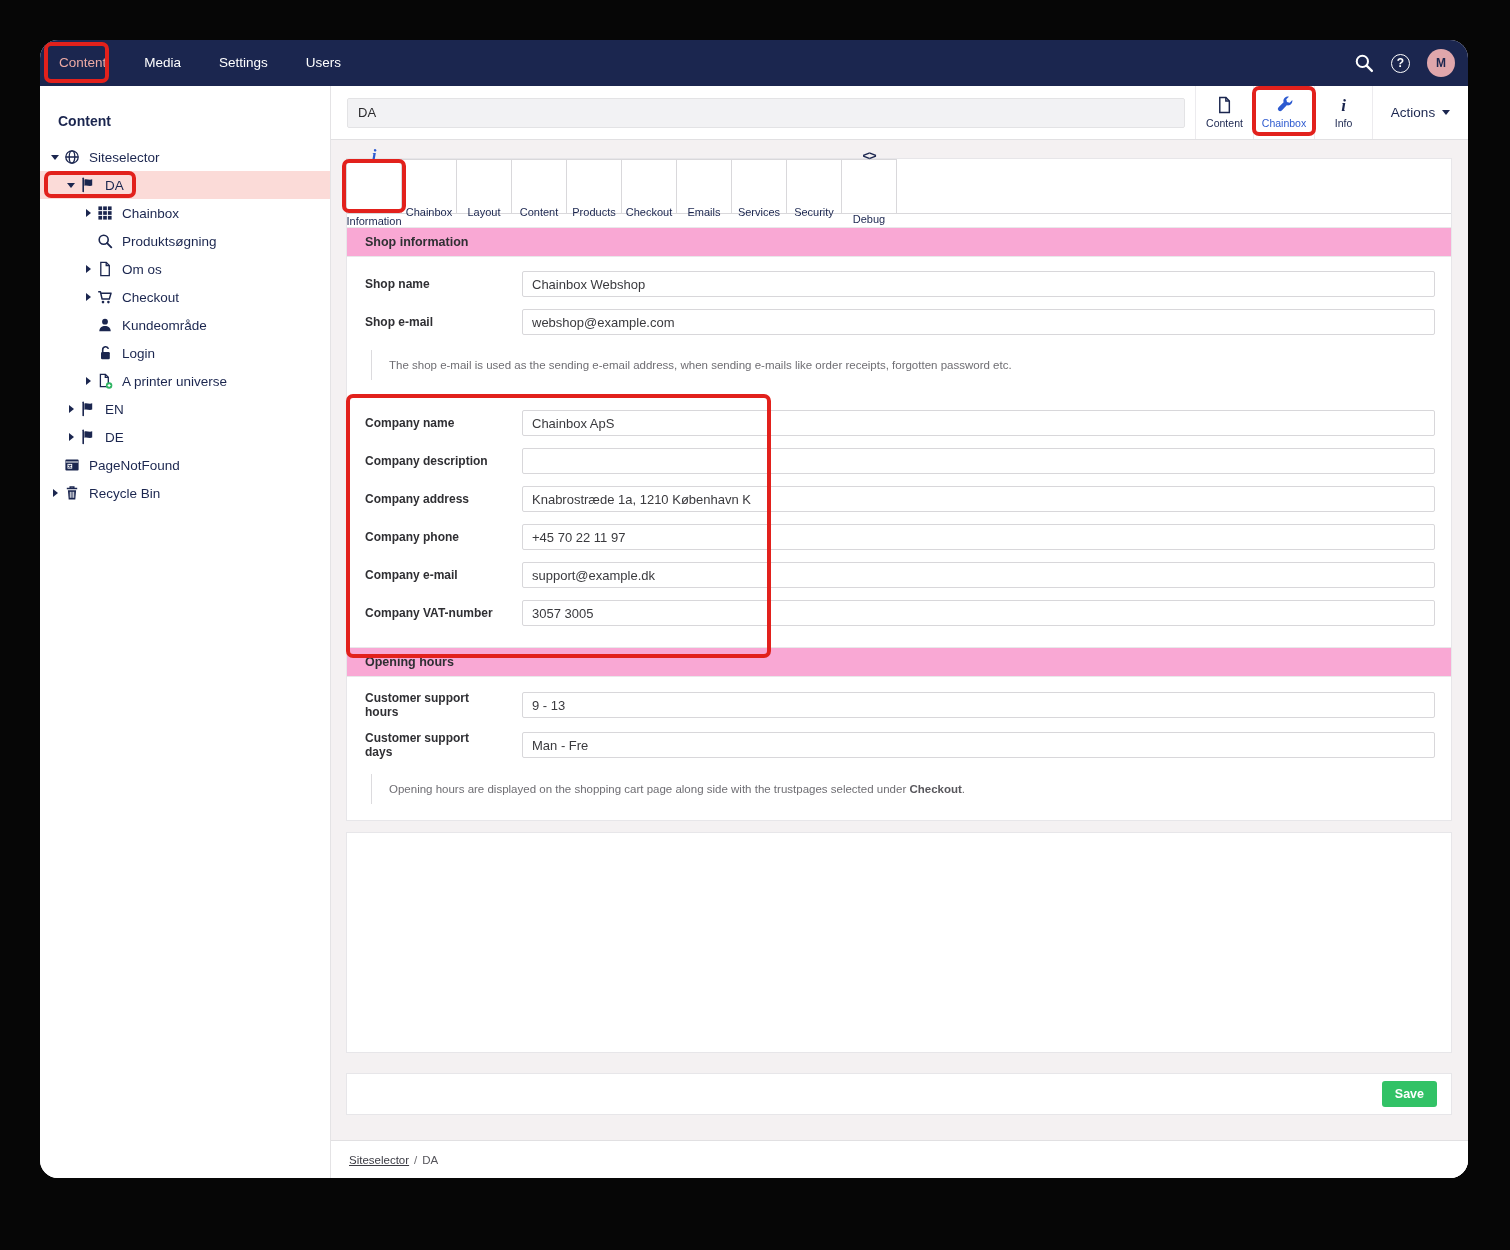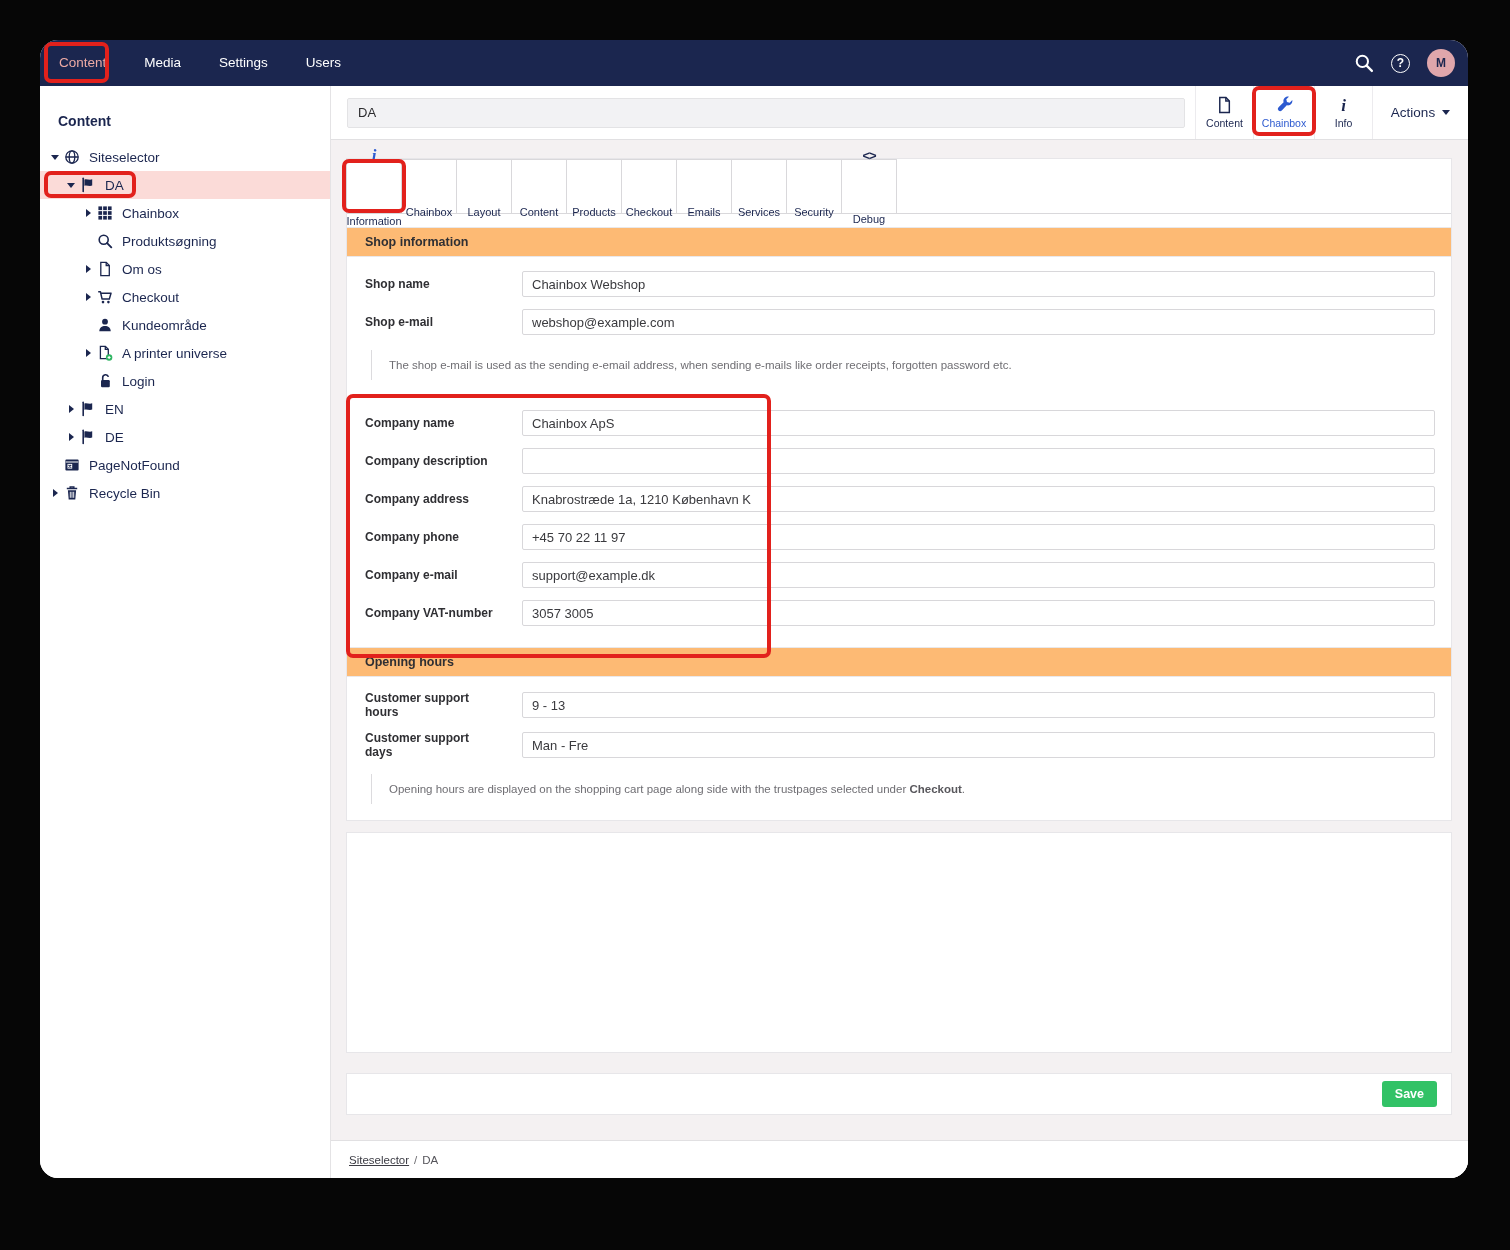--- a/index.html
+++ b/index.html
@@ -60,21 +60,21 @@
   .tab { position:relative; width:56px; height:54px; border:1px solid #d9d8db; border-bottom:none; margin-left:-1px;
          display:flex; flex-direction:column; align-items:center; justify-content:center; gap:3px; cursor:pointer; background:#fff; }
   .tab:first-child { margin-left:-1px; }
   .tab .ico { width:19px; height:18px; color:#1b264f; }
   .tab .lbl { font-size:11px; color:#1b264f; white-space:nowrap;margin-top:48px; }
   .tab.active .i-glyph { color:#2e5bd0; }
   .code-glyph { font-weight:bold; font-size:13px; letter-spacing:-1px; color:#1b264f; line-height:1; }
 
   
   .section { position:relative; }
-  .sec-header { height:30px; line-height:29px; background:#fdba74; border-top:1px solid #e9e8ea; border-bottom:1px solid #e9e8ea;
+  .sec-header { height:30px; line-height:29px; background:#f9a8d4; border-top:1px solid #e9e8ea; border-bottom:1px solid #e9e8ea;
                 font-size:12.5px; font-weight:bold; color:#2f2f33; padding-left:18px; }
   .sec-gap { height:13px; }
   .fields { padding:14px 0 1px; }
   .field { display:flex; align-items:center; margin-bottom:12px;gap:28px; }
   .field .flabel { width:147px; flex:none; padding-left:18px; font-size:12px; font-weight:bold; color:#2f2f33; }
   .field input { flex:1; margin-right:16px; height:26px; border:1px solid #d8d7da; border-radius:2px;
                  font-size:13px; color:#3a3a3e; padding:0 9px; font-family:"Liberation Sans", sans-serif; background:#fff; }
   .note { margin:2px 16px 16px 24px; border-left:1px solid #dcdbde; padding:9px 0 9px 17px;
           font-size:11.5px; color:#6f6e73; }
   .note b { font-weight:bold; color:#58575c; }
@@ -289,35 +289,35 @@
 
         <div class="tree-row lv2">
           <span class="caret"></span>
           <svg class="tree-ico">
               <use href="#sy-user"></use>
             </svg>
           <span>Kundeområde</span>
         </div>
 
         <div class="tree-row lv2">
+          <span class="caret"></span>
+          <svg class="tree-ico">
+              <use href="#sy-lock-open"></use>
+            </svg>
+          <span>Login</span>
+        </div>
+
+        <div class="tree-row lv2">
           <span class="caret">
               <span class="caret-right"></span>
             </span>
           <svg class="tree-ico">
               <use href="#sy-doc-add"></use>
             </svg>
           <span>A printer universe</span>
-        </div>
-
-        <div class="tree-row lv2">
-          <span class="caret"></span>
-          <svg class="tree-ico">
-              <use href="#sy-lock-open"></use>
-            </svg>
-          <span>Login</span>
         </div>
 
         <div class="tree-row lv1">
           <span class="caret">
               <span class="caret-right"></span>
             </span>
           <svg class="tree-ico">
               <use href="#sy-flag"></use>
             </svg>
           <span>EN</span>

